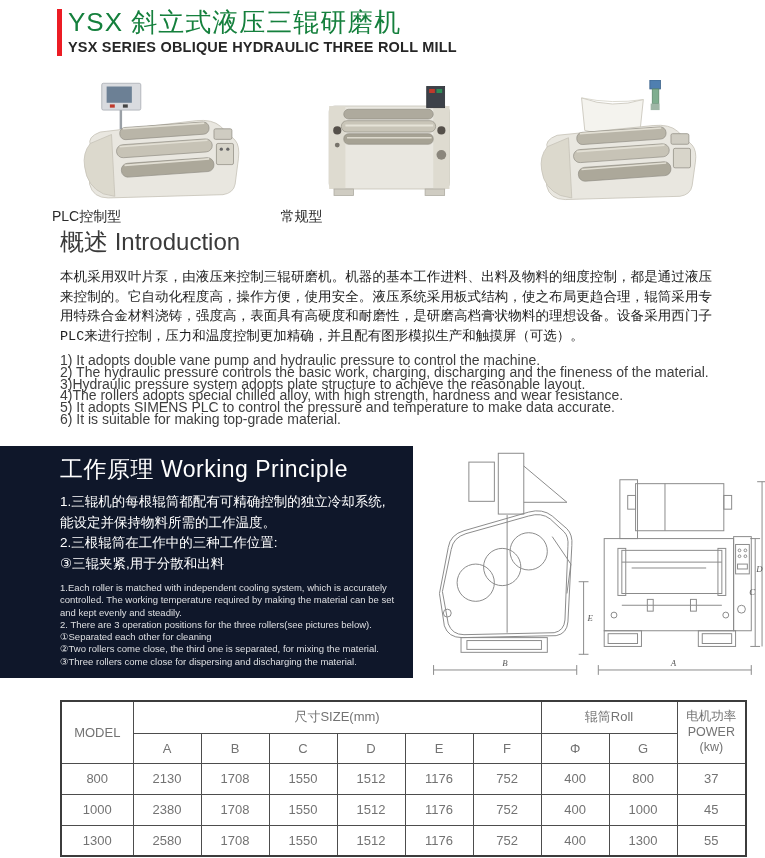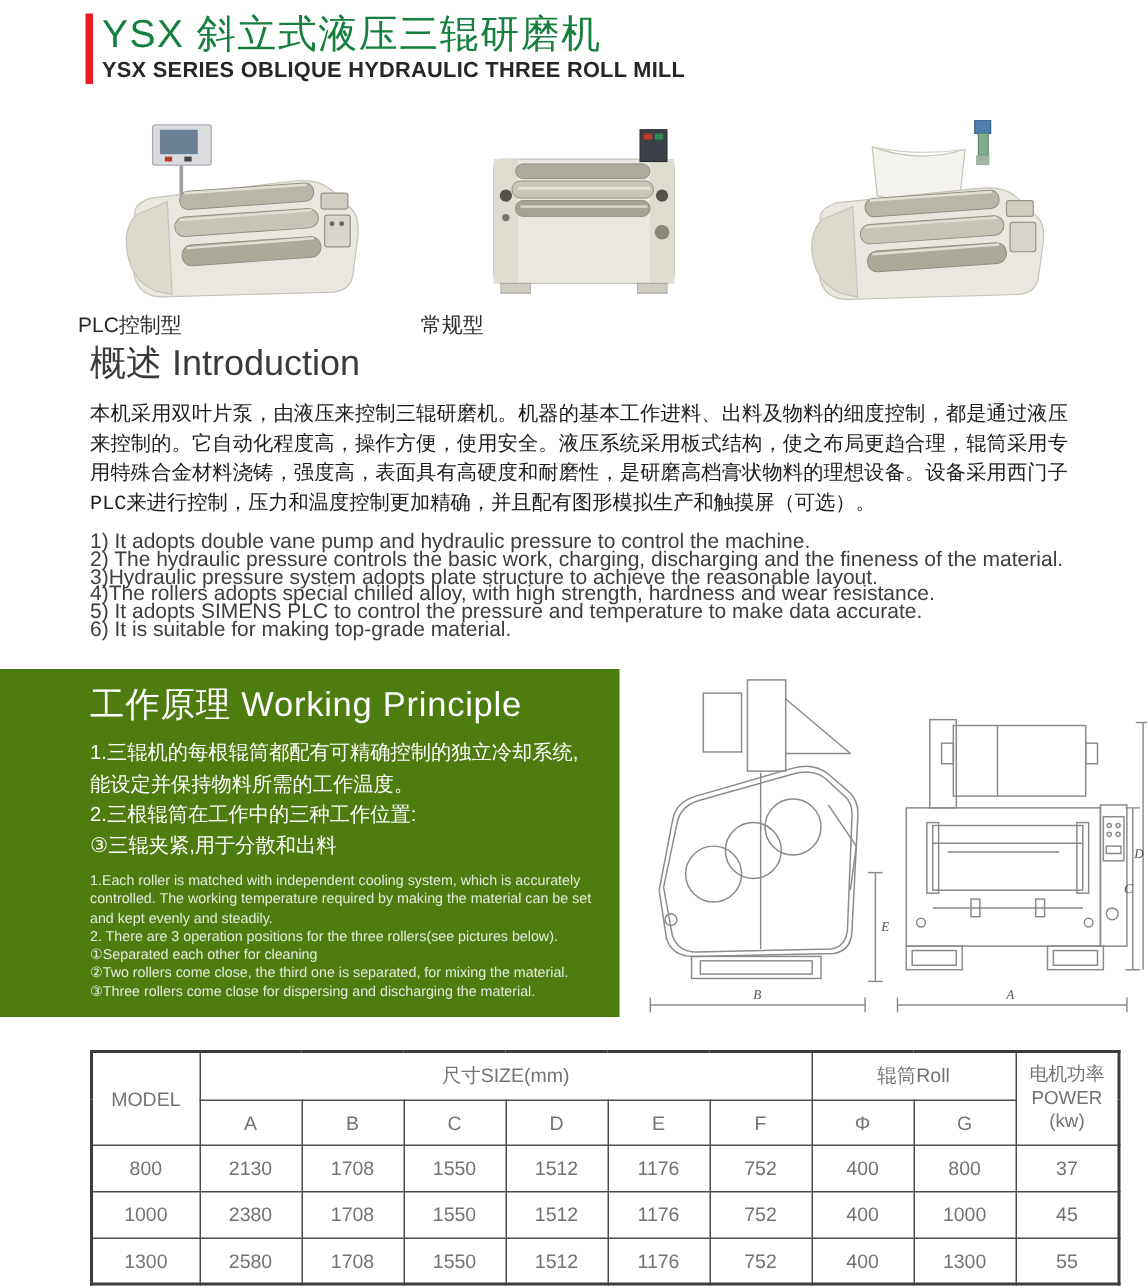--- a/index.html
+++ b/index.html
@@ -24,21 +24,21 @@
 
   
   .intro { position:absolute; top:226px; left:60px; width:652px; }
   .intro-heading { font-size:24px; color:#3a3a3a; font-weight:normal; margin-bottom:10px; }
   .intro-para { font-size:13.5px; line-height:19.5px; color:#1c1c1c; text-align:justify;font-family:Liberation Mono, monospace; }
   .intro-points { margin-top:9px; }
   .intro-points div { font-size:14px; line-height:11.8px; color:#3e3e3e; }
 
   
   .principle { position:absolute; top:446px; left:0; width:413px; height:232px;
-               background:#4d7c0f; padding:8px 16px 0 60px; }
+               background:#0f172a; padding:8px 16px 0 60px; }
   .principle-heading { font-size:23px; color:#ffffff; font-weight:normal; margin-bottom:7px; letter-spacing:.5px; }
   .principle-zh div { font-size:13.5px; line-height:20.5px; color:#ffffff; }
   .principle-en { margin-top:8px; }
   .principle-en div { font-size:9.5px; line-height:12.3px; color:rgba(255,255,255,.85); }
 
   
   .drawing { position:absolute; top:444px; left:412px; width:353px; height:248px; }
   .drawing svg { width:100%; height:100%; }
   .drawing text { font-family:"Liberation Serif",serif; font-style:italic; font-size:9px; fill:#555; }
 

